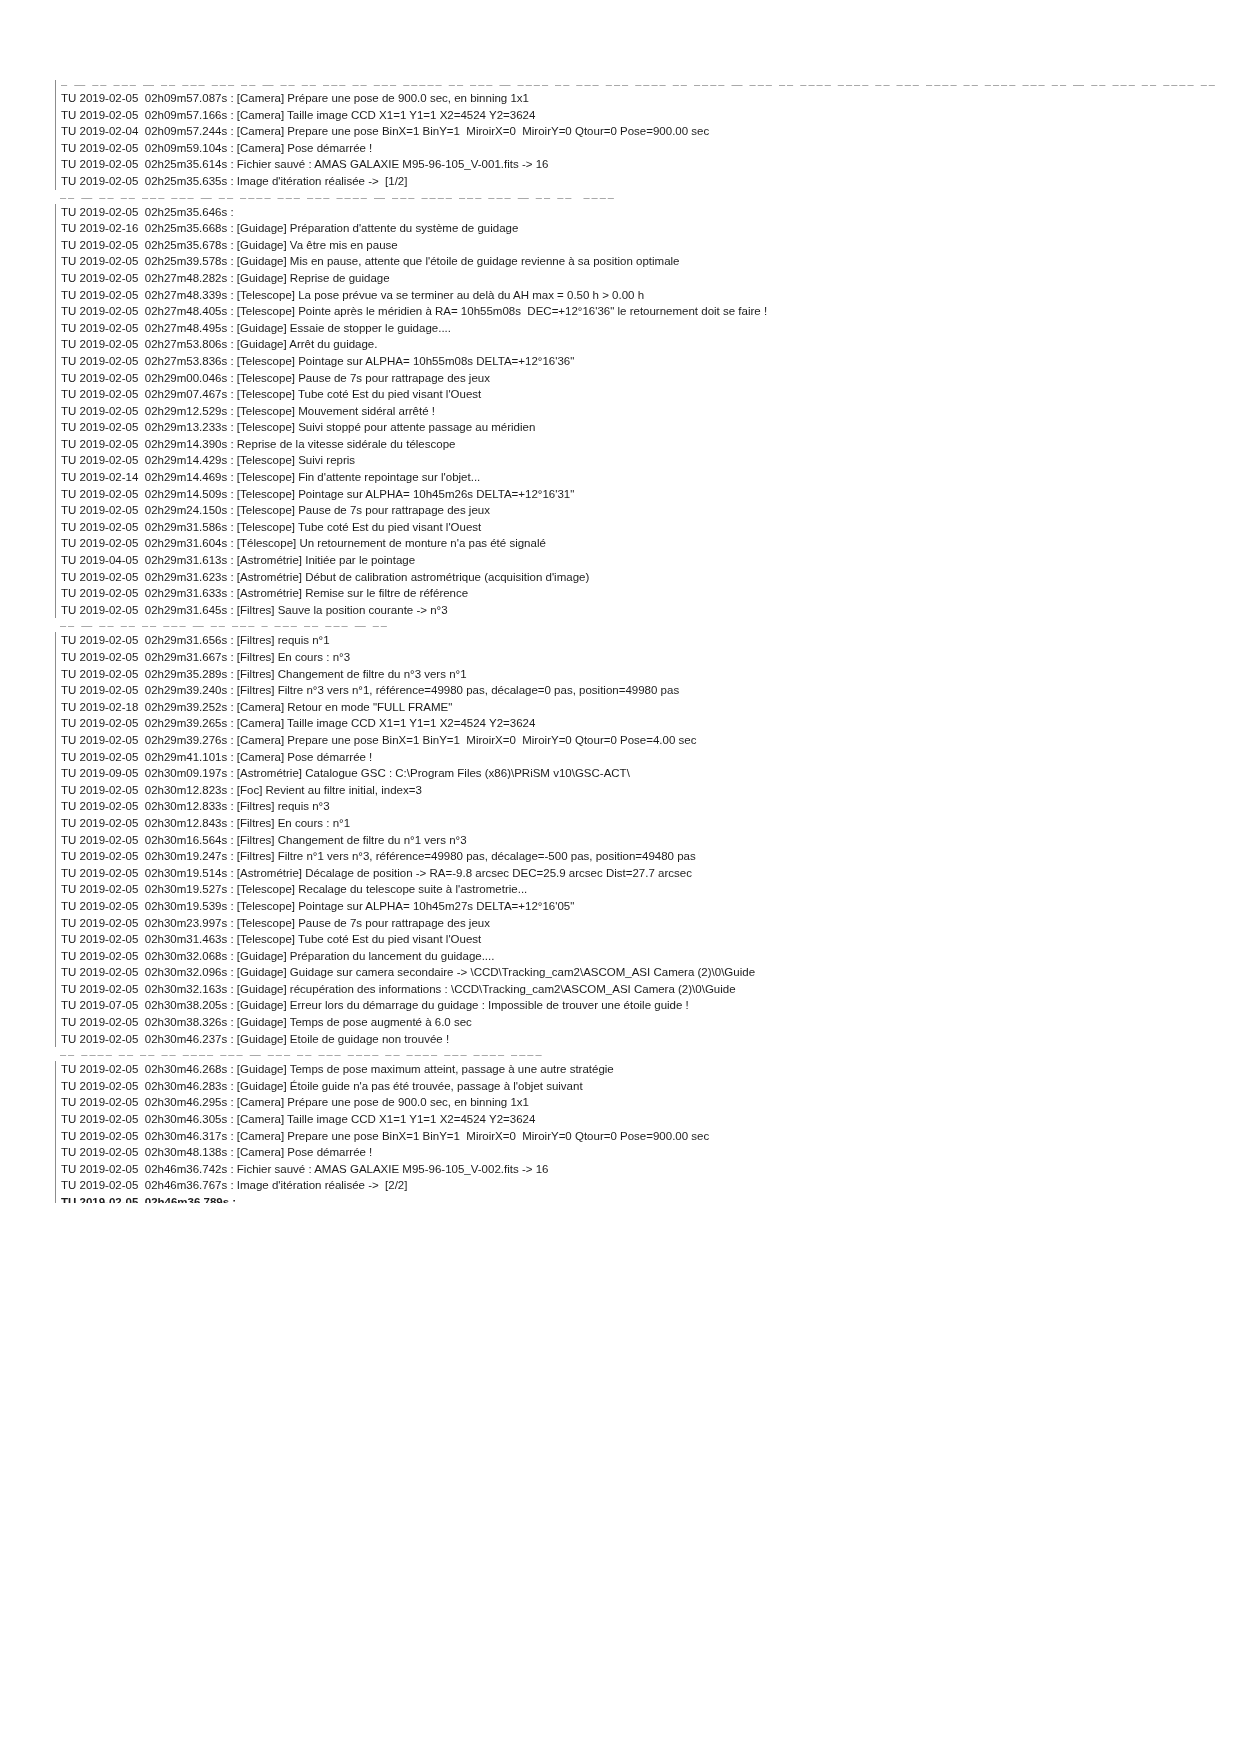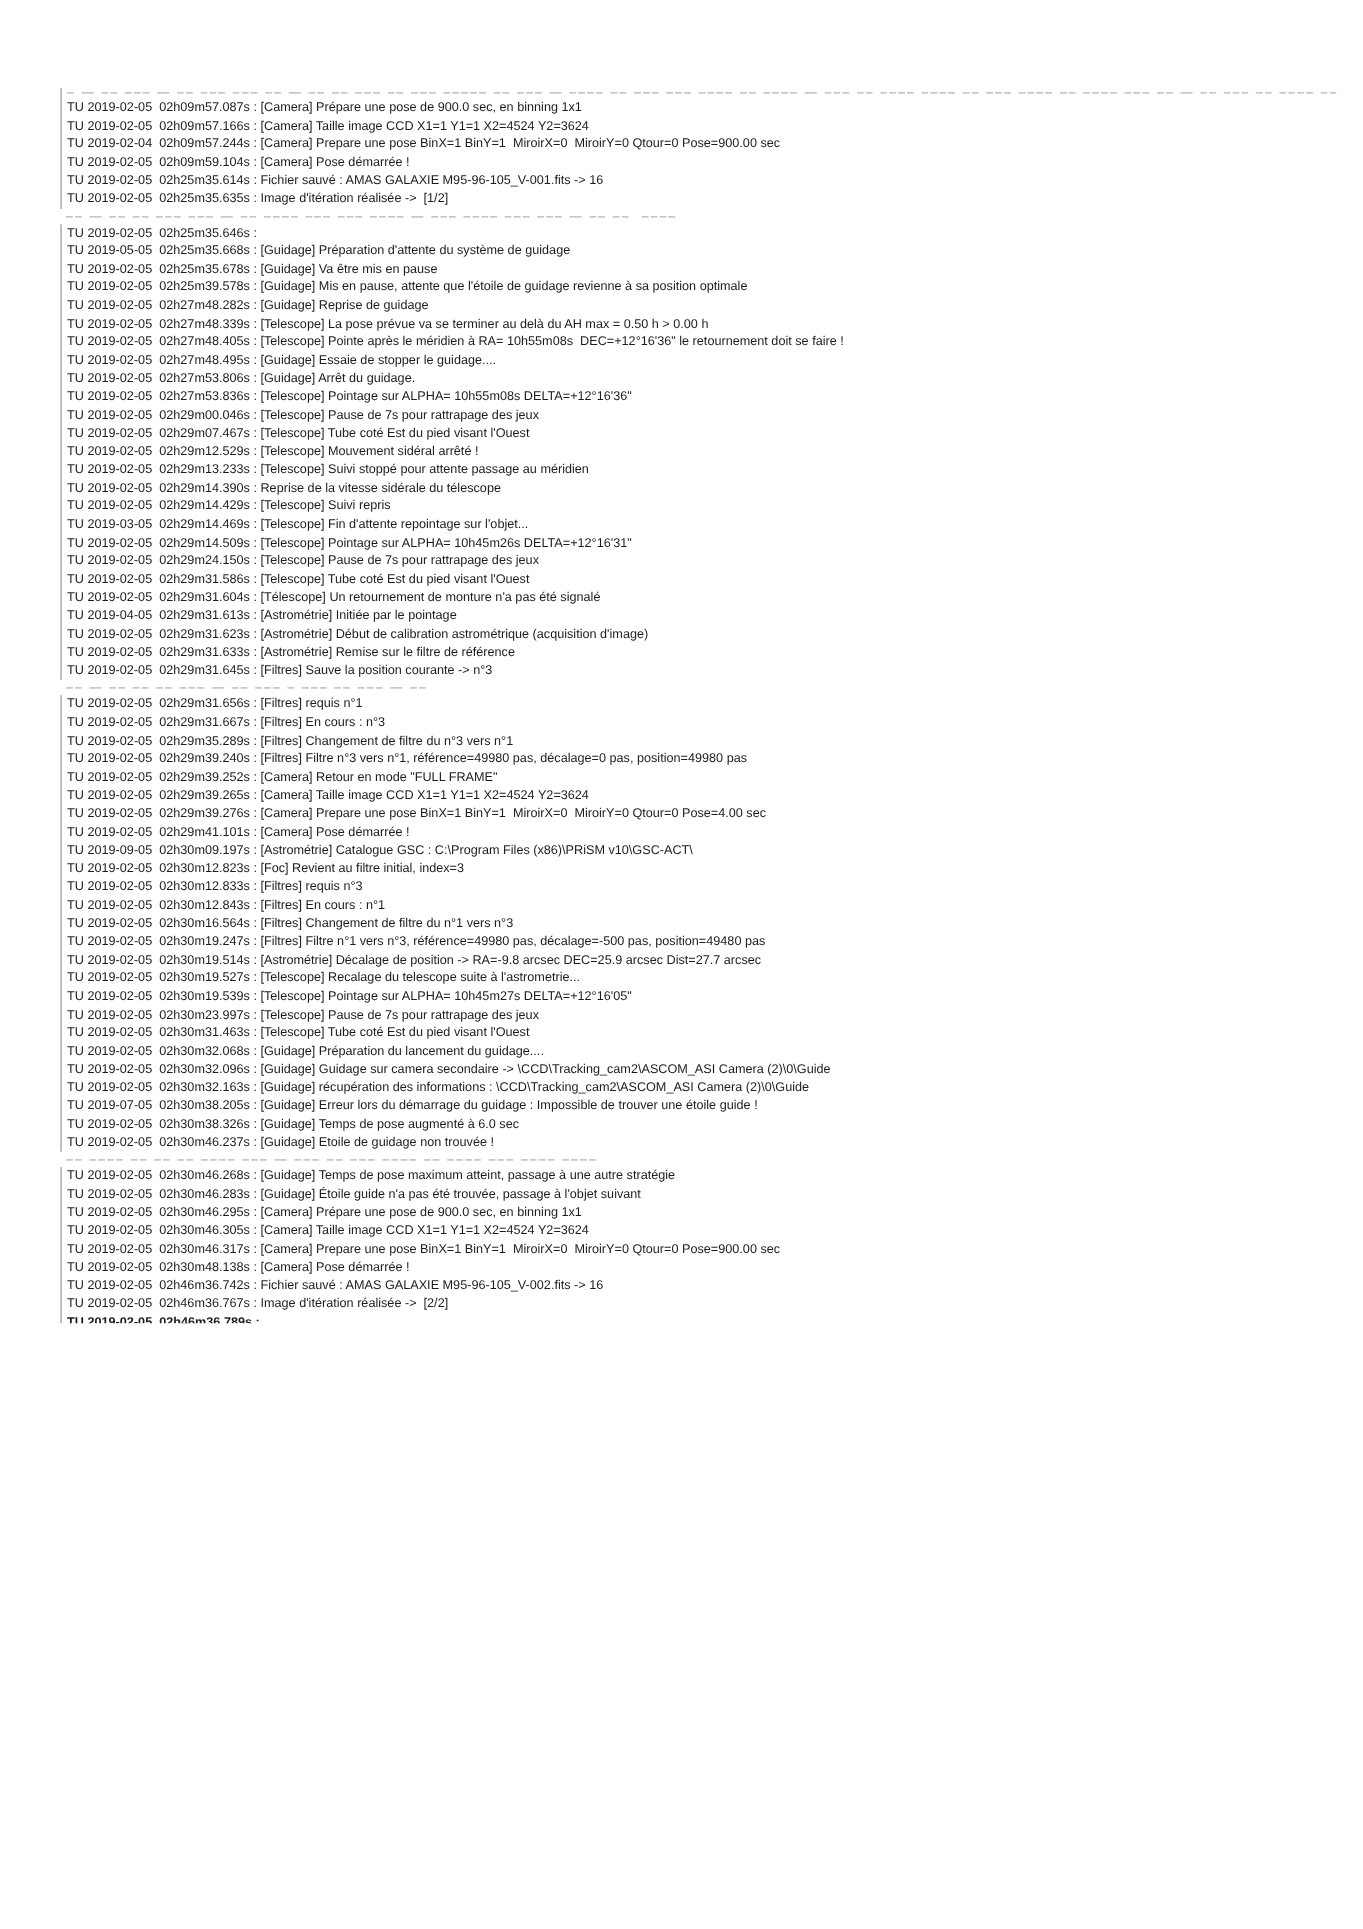--- a/index.html
+++ b/index.html
@@ -64,52 +64,52 @@
       <div class="log-line">TU 2019-02-05  02h09m57.087s : [Camera] Prépare une pose de 900.0 sec, en binning 1x1</div>
       <div class="log-line">TU 2019-02-05  02h09m57.166s : [Camera] Taille image CCD X1=1 Y1=1 X2=4524 Y2=3624</div>
       <div class="log-line">TU 2019-02-04  02h09m57.244s : [Camera] Prepare une pose BinX=1 BinY=1  MiroirX=0  MiroirY=0 Qtour=0 Pose=900.00 sec</div>
       <div class="log-line">TU 2019-02-05  02h09m59.104s : [Camera] Pose démarrée !</div>
       <div class="log-line">TU 2019-02-05  02h25m35.614s : Fichier sauvé : AMAS GALAXIE M95-96-105_V-001.fits -&gt; 16</div>
       <div class="log-line">TU 2019-02-05  02h25m35.635s : Image d'itération réalisée -&gt;  [1/2]</div>
     </div>
     <div class="artifact">–– — –– –– ––– ––– — –– –––– ––– ––– –––– — ––– –––– ––– ––– — –– ––  ––––</div>
     <div class="log-block">
       <div class="log-line">TU 2019-02-05  02h25m35.646s : </div>
-      <div class="log-line">TU 2019-05-05  02h25m35.668s : [Guidage] Préparation d'attente du système de guidage</div>
+      <div class="log-line">TU 2019-02-16  02h25m35.668s : [Guidage] Préparation d'attente du système de guidage</div>
       <div class="log-line">TU 2019-02-05  02h25m35.678s : [Guidage] Va être mis en pause</div>
       <div class="log-line">TU 2019-02-05  02h25m39.578s : [Guidage] Mis en pause, attente que l'étoile de guidage revienne à sa position optimale</div>
       <div class="log-line">TU 2019-02-05  02h27m48.282s : [Guidage] Reprise de guidage</div>
       <div class="log-line">TU 2019-02-05  02h27m48.339s : [Telescope] La pose prévue va se terminer au delà du AH max = 0.50 h &gt; 0.00 h</div>
       <div class="log-line">TU 2019-02-05  02h27m48.405s : [Telescope] Pointe après le méridien à RA= 10h55m08s  DEC=+12°16'36" le retournement doit se faire !</div>
       <div class="log-line">TU 2019-02-05  02h27m48.495s : [Guidage] Essaie de stopper le guidage....</div>
       <div class="log-line">TU 2019-02-05  02h27m53.806s : [Guidage] Arrêt du guidage.</div>
       <div class="log-line">TU 2019-02-05  02h27m53.836s : [Telescope] Pointage sur ALPHA= 10h55m08s DELTA=+12°16'36"</div>
       <div class="log-line">TU 2019-02-05  02h29m00.046s : [Telescope] Pause de 7s pour rattrapage des jeux</div>
       <div class="log-line">TU 2019-02-05  02h29m07.467s : [Telescope] Tube coté Est du pied visant l'Ouest</div>
       <div class="log-line">TU 2019-02-05  02h29m12.529s : [Telescope] Mouvement sidéral arrêté !</div>
       <div class="log-line">TU 2019-02-05  02h29m13.233s : [Telescope] Suivi stoppé pour attente passage au méridien</div>
       <div class="log-line">TU 2019-02-05  02h29m14.390s : Reprise de la vitesse sidérale du télescope</div>
       <div class="log-line">TU 2019-02-05  02h29m14.429s : [Telescope] Suivi repris</div>
-      <div class="log-line">TU 2019-03-05  02h29m14.469s : [Telescope] Fin d'attente repointage sur l'objet...</div>
+      <div class="log-line">TU 2019-02-14  02h29m14.469s : [Telescope] Fin d'attente repointage sur l'objet...</div>
       <div class="log-line">TU 2019-02-05  02h29m14.509s : [Telescope] Pointage sur ALPHA= 10h45m26s DELTA=+12°16'31"</div>
       <div class="log-line">TU 2019-02-05  02h29m24.150s : [Telescope] Pause de 7s pour rattrapage des jeux</div>
       <div class="log-line">TU 2019-02-05  02h29m31.586s : [Telescope] Tube coté Est du pied visant l'Ouest</div>
       <div class="log-line">TU 2019-02-05  02h29m31.604s : [Télescope] Un retournement de monture n'a pas été signalé</div>
       <div class="log-line">TU 2019-04-05  02h29m31.613s : [Astrométrie] Initiée par le pointage</div>
       <div class="log-line">TU 2019-02-05  02h29m31.623s : [Astrométrie] Début de calibration astrométrique (acquisition d'image)</div>
       <div class="log-line">TU 2019-02-05  02h29m31.633s : [Astrométrie] Remise sur le filtre de référence</div>
       <div class="log-line">TU 2019-02-05  02h29m31.645s : [Filtres] Sauve la position courante -&gt; n°3</div>
     </div>
     <div class="artifact">–– — –– –– –– ––– — –– ––– – ––– –– ––– — ––</div>
     <div class="log-block">
       <div class="log-line">TU 2019-02-05  02h29m31.656s : [Filtres] requis n°1</div>
       <div class="log-line">TU 2019-02-05  02h29m31.667s : [Filtres] En cours : n°3</div>
       <div class="log-line">TU 2019-02-05  02h29m35.289s : [Filtres] Changement de filtre du n°3 vers n°1</div>
       <div class="log-line">TU 2019-02-05  02h29m39.240s : [Filtres] Filtre n°3 vers n°1, référence=49980 pas, décalage=0 pas, position=49980 pas</div>
-      <div class="log-line">TU 2019-02-05  02h29m39.252s : [Camera] Retour en mode "FULL FRAME"</div>
+      <div class="log-line">TU 2019-02-18  02h29m39.252s : [Camera] Retour en mode "FULL FRAME"</div>
       <div class="log-line">TU 2019-02-05  02h29m39.265s : [Camera] Taille image CCD X1=1 Y1=1 X2=4524 Y2=3624</div>
       <div class="log-line">TU 2019-02-05  02h29m39.276s : [Camera] Prepare une pose BinX=1 BinY=1  MiroirX=0  MiroirY=0 Qtour=0 Pose=4.00 sec</div>
       <div class="log-line">TU 2019-02-05  02h29m41.101s : [Camera] Pose démarrée !</div>
       <div class="log-line">TU 2019-09-05  02h30m09.197s : [Astrométrie] Catalogue GSC : C:\Program Files (x86)\PRiSM v10\GSC-ACT\</div>
       <div class="log-line">TU 2019-02-05  02h30m12.823s : [Foc] Revient au filtre initial, index=3</div>
       <div class="log-line">TU 2019-02-05  02h30m12.833s : [Filtres] requis n°3</div>
       <div class="log-line">TU 2019-02-05  02h30m12.843s : [Filtres] En cours : n°1</div>
       <div class="log-line">TU 2019-02-05  02h30m16.564s : [Filtres] Changement de filtre du n°1 vers n°3</div>
       <div class="log-line">TU 2019-02-05  02h30m19.247s : [Filtres] Filtre n°1 vers n°3, référence=49980 pas, décalage=-500 pas, position=49480 pas</div>
       <div class="log-line">TU 2019-02-05  02h30m19.514s : [Astrométrie] Décalage de position -&gt; RA=-9.8 arcsec DEC=25.9 arcsec Dist=27.7 arcsec</div>

